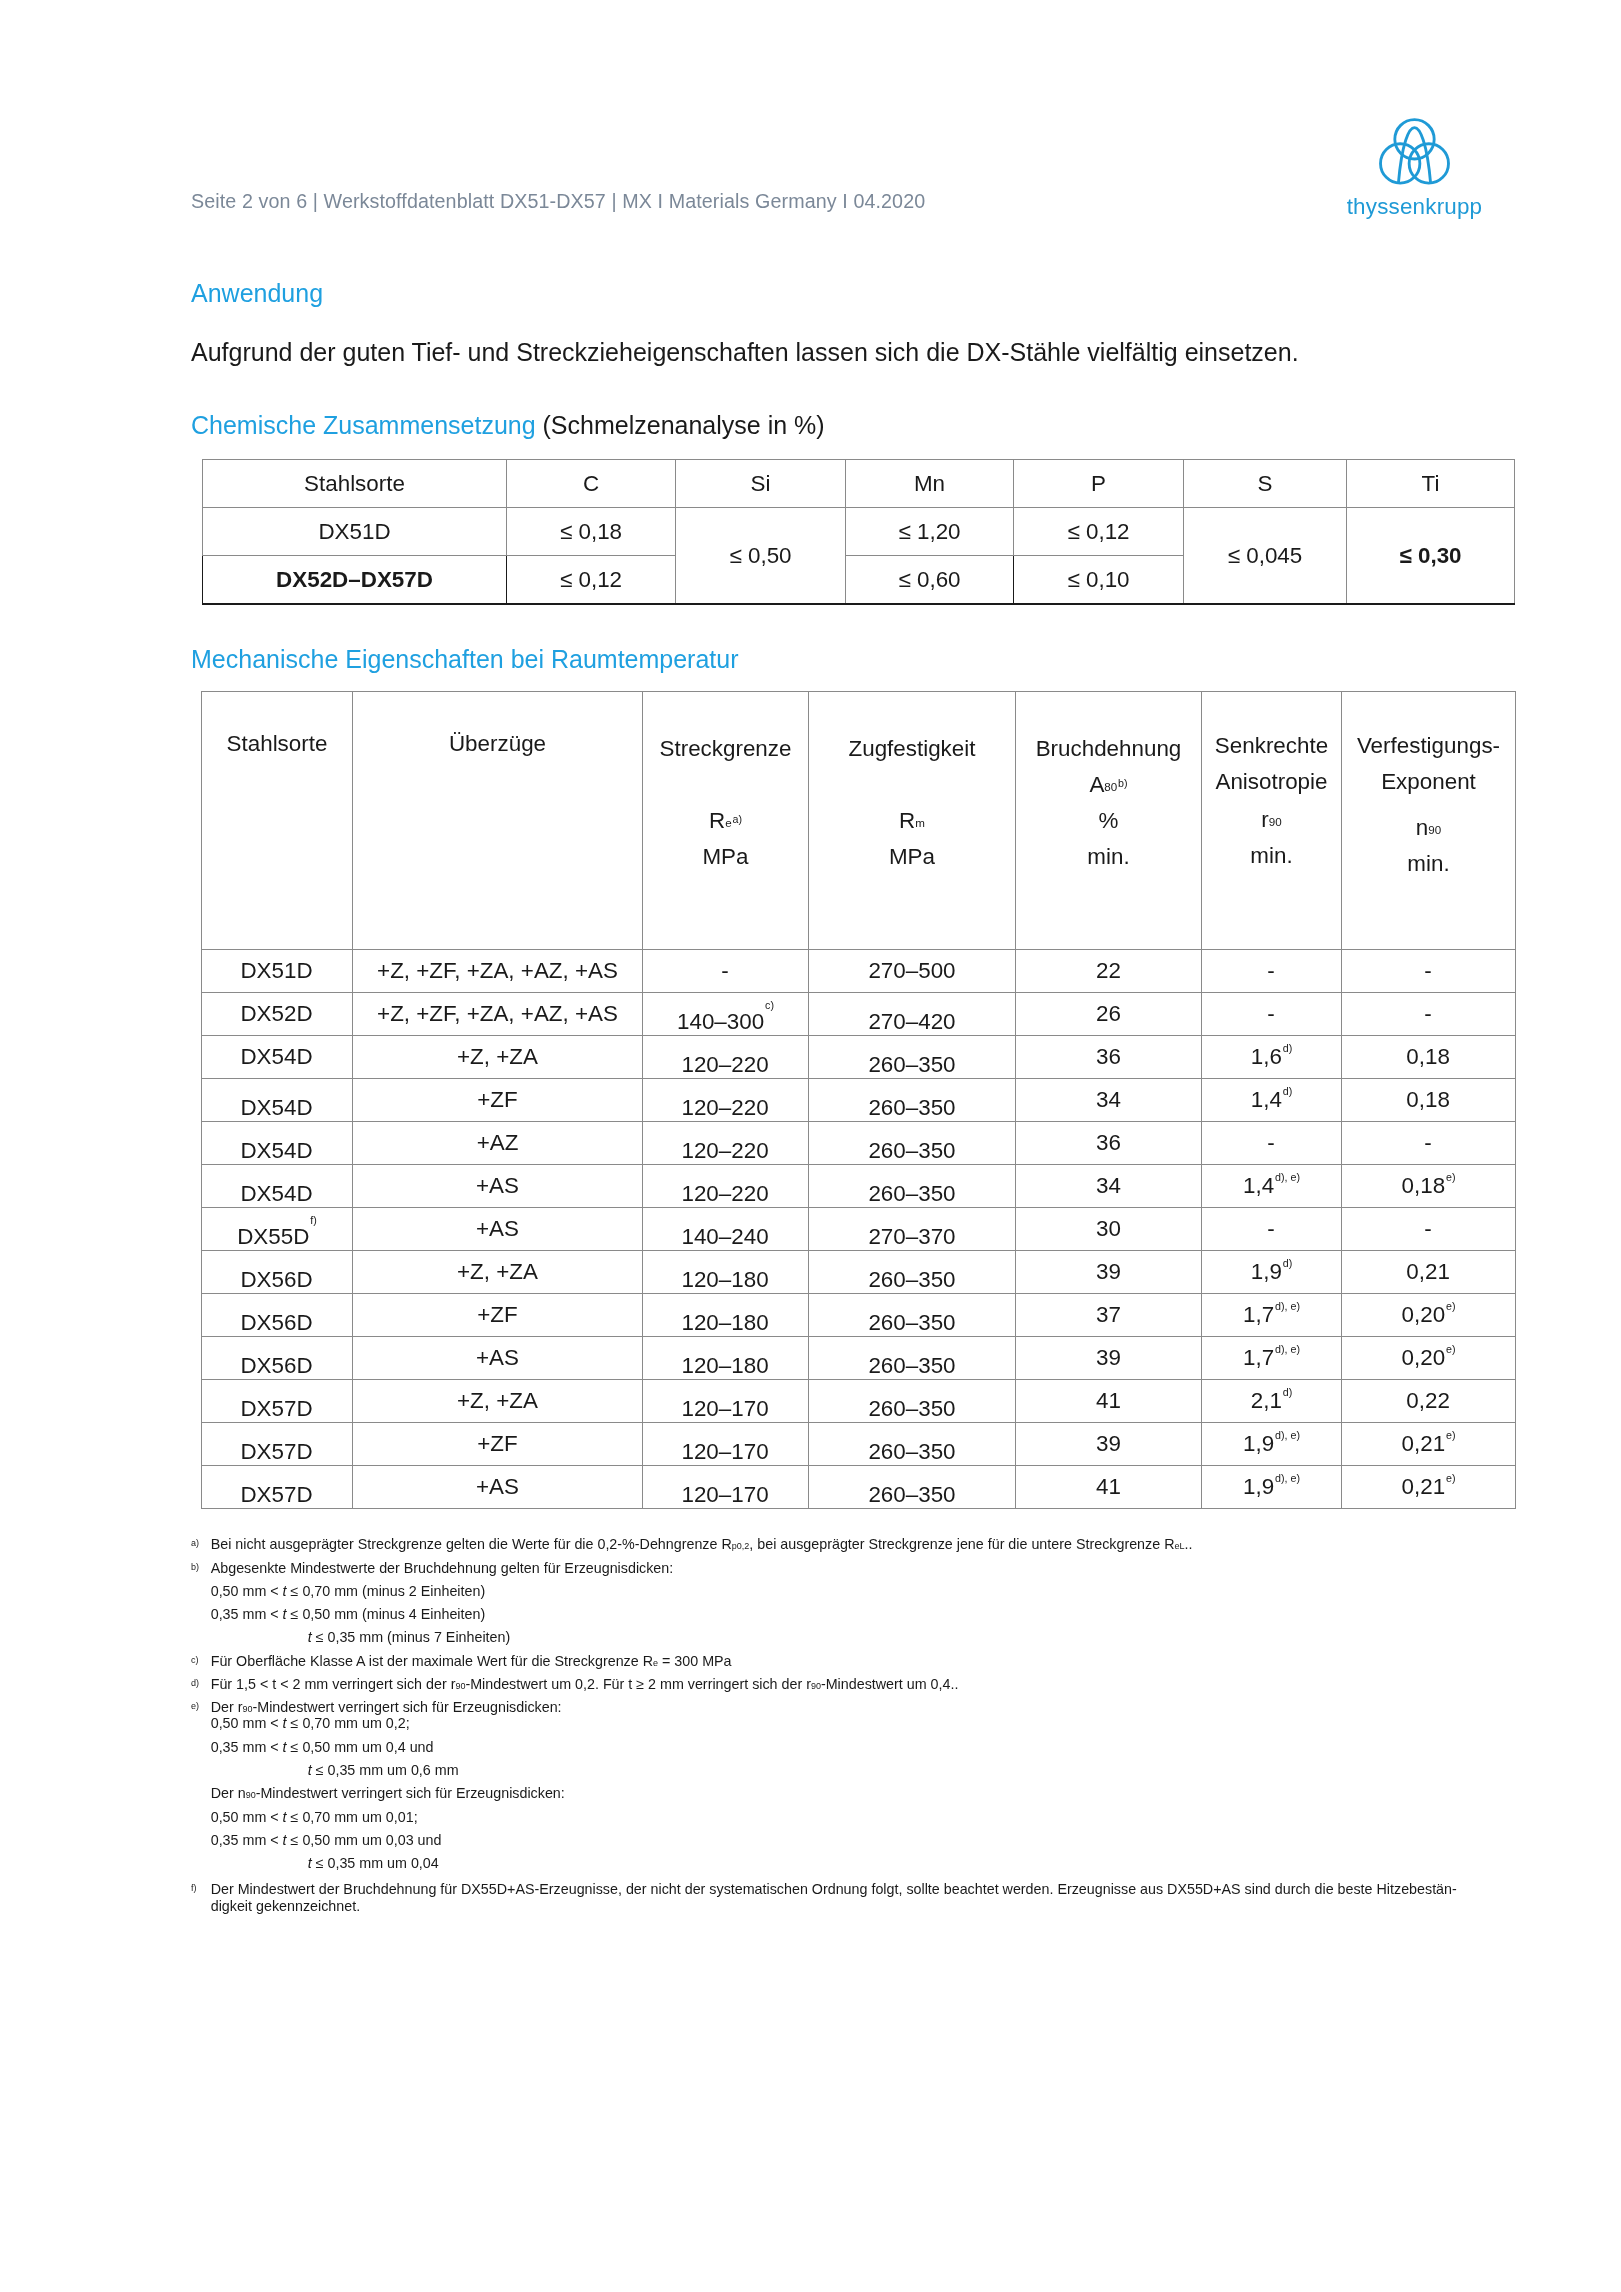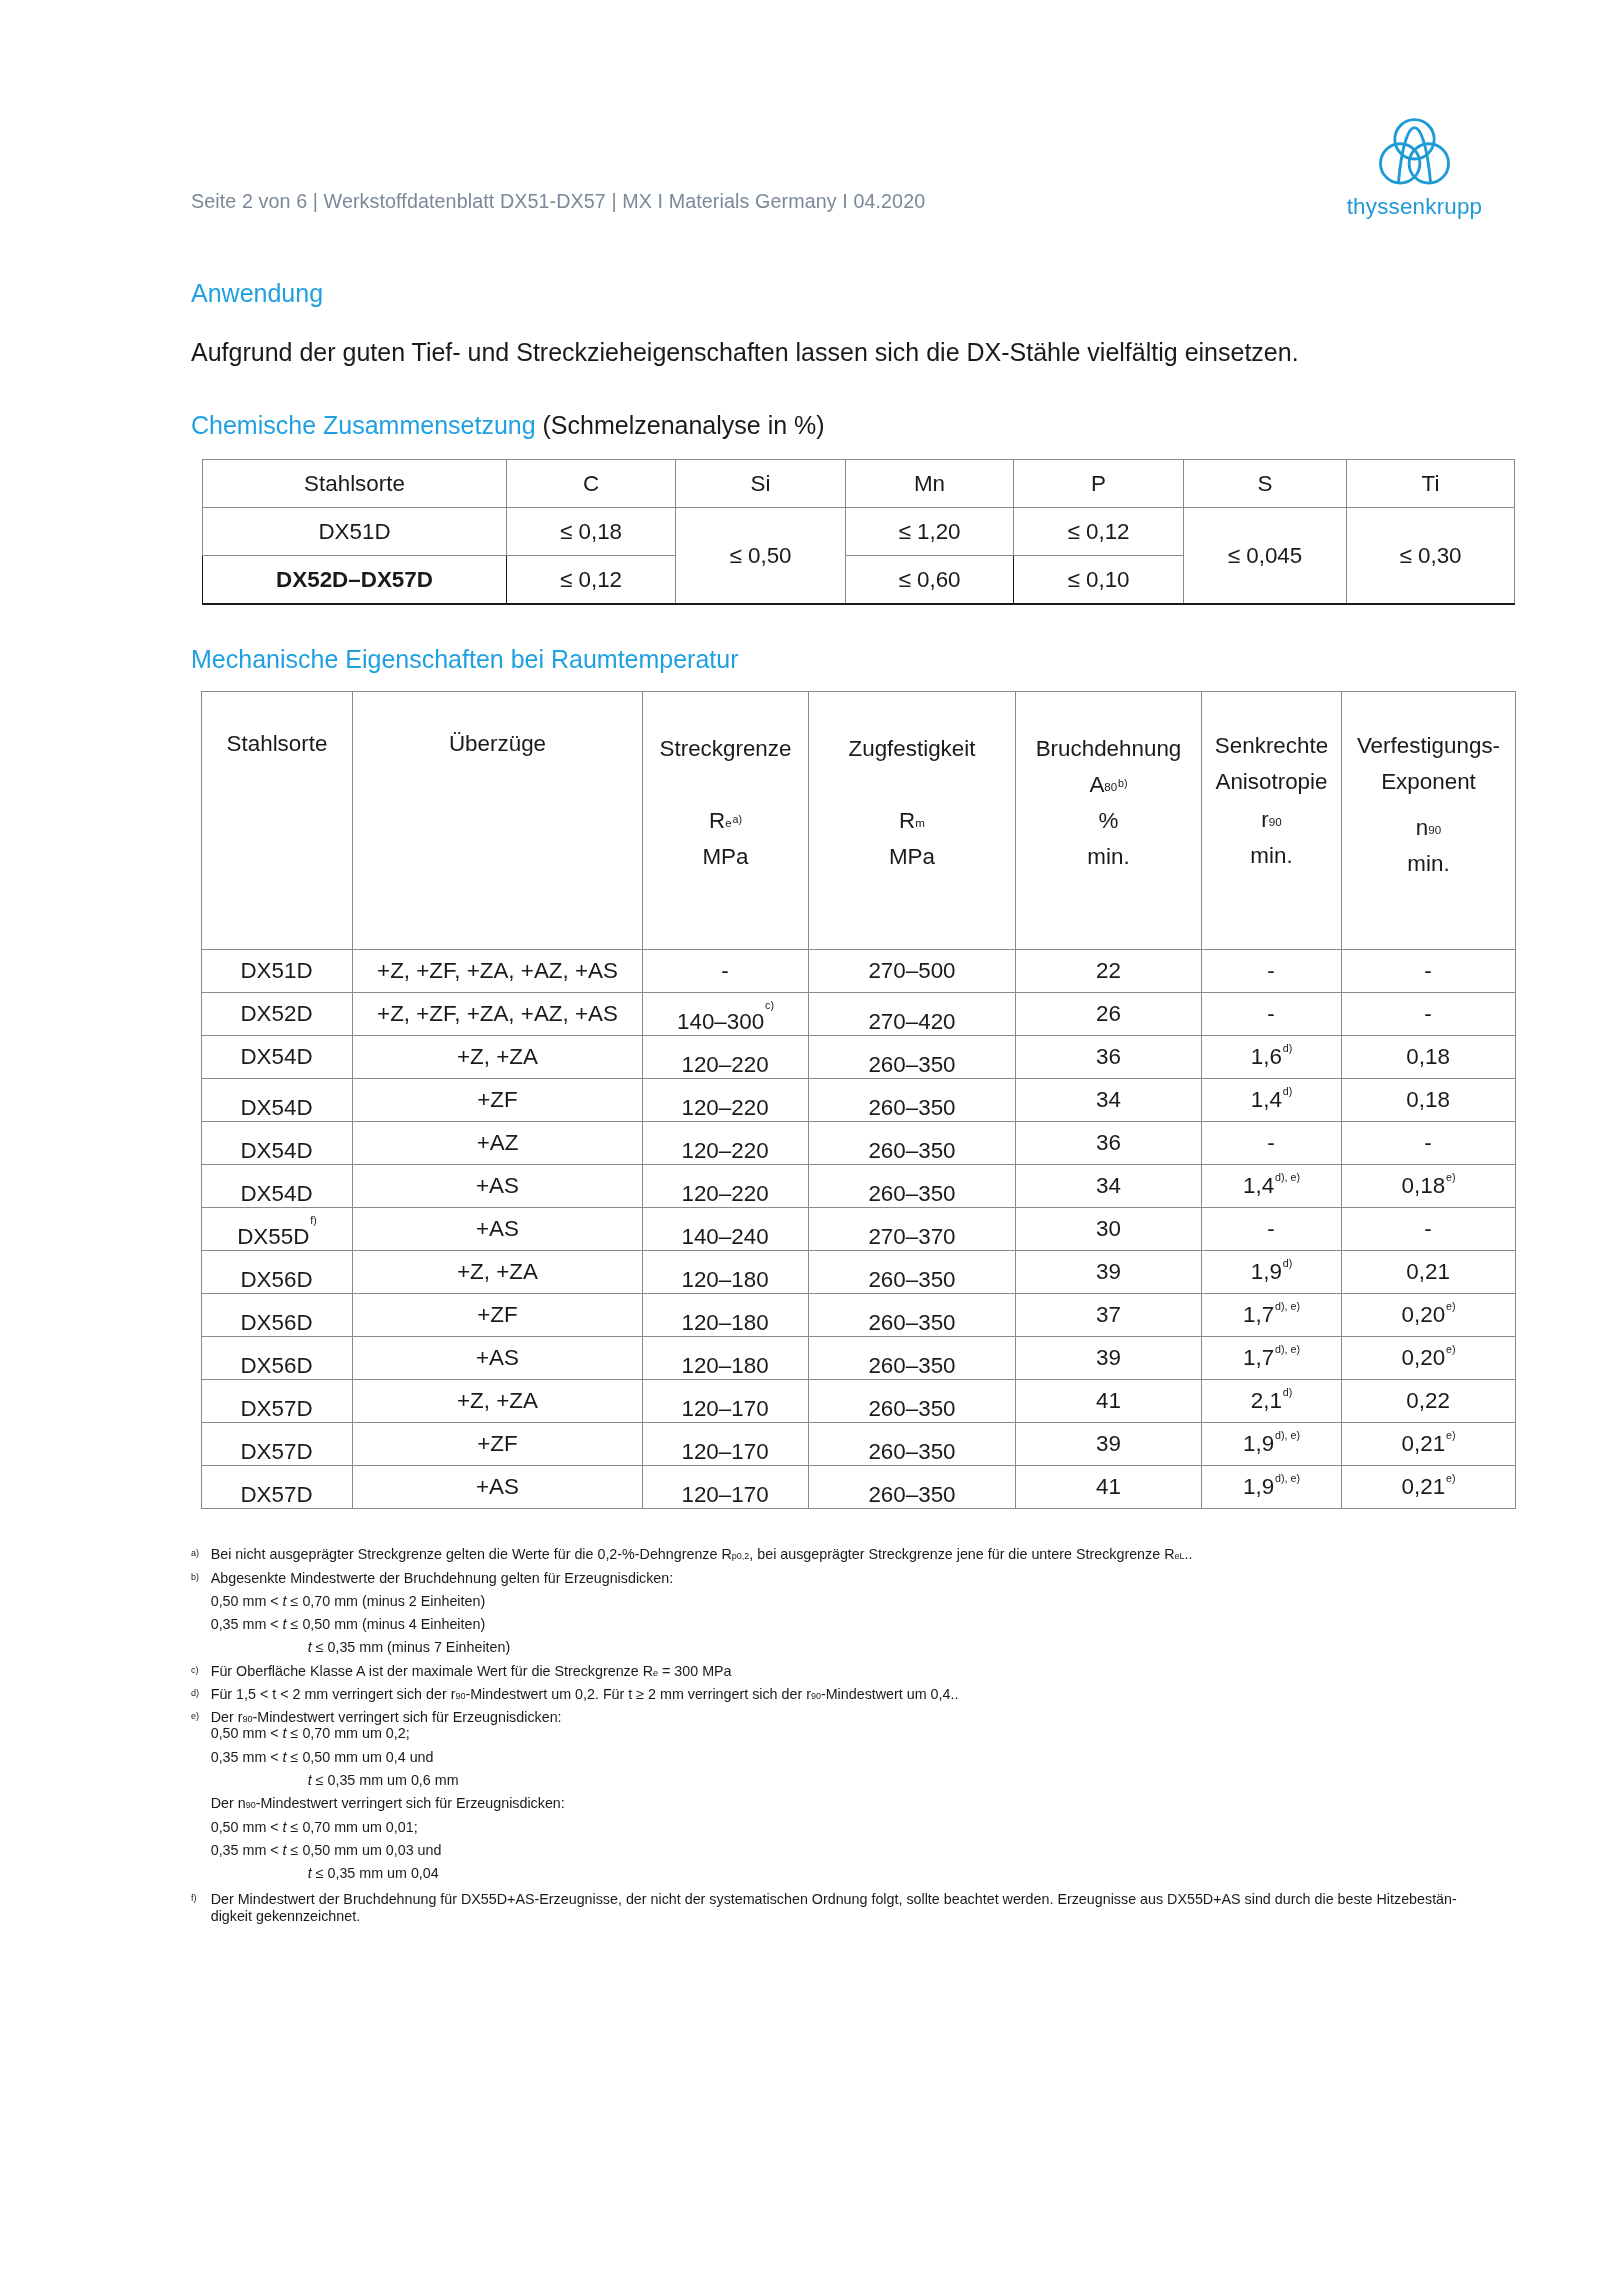--- a/index.html
+++ b/index.html
@@ -23,21 +23,21 @@
   .chem td { border:1.3px solid #8a8a8a; height:47px; }
   .chem tr.dark td.dk { border-bottom:2.2px solid #1a1a1a; }
 
   
   .mech { left:201px; top:691px; width:1314px; }
   .mech td { border:1.3px solid #8a8a8a; height:42px; vertical-align:middle; }
   .mech tr.head td { height:218px; vertical-align:top; line-height:36px; padding-top:36px; }
   .mech tr.head td.c1 { padding-top:34px; }
   .mech .low { position:relative; top:8px; }
 
-  .fn { left:191px; font-size:14.3px; white-space:nowrap; line-height:18px;margin-top:13px; }
+  .fn { left:191px; font-size:14.3px; white-space:nowrap; line-height:24px; }
   .fn .mk { display:inline-block; width:19.7px; font-size:9px; vertical-align:top; position:relative; top:-0.9px; }
   .fn .ind { display:inline-block; width:19.7px; }
   .fn .ind2 { display:inline-block; width:97px; }
   .fn i { font-style:italic; }
   .fn sub { font-size:9px; }
 </style>
 </head>
 <body>
 
 <div class="abs hdr">Seite 2 von 6 | Werkstoffdatenblatt DX51-DX57 | MX I Materials Germany I 04.2020</div>
@@ -82,21 +82,21 @@
     <td>S</td>
     <td>Ti</td>
   </tr>
   <tr>
     <td>DX51D</td>
     <td>≤ 0,18</td>
     <td rowspan="2" class="dkb" style="border-bottom:2.2px solid #1a1a1a;">≤ 0,50</td>
     <td>≤ 1,20</td>
     <td>≤ 0,12</td>
     <td rowspan="2" style="border-bottom:2.2px solid #1a1a1a;">≤ 0,045</td>
-    <td rowspan="2" style="border-bottom:2.2px solid #1a1a1a;">≤ 0,30</td>
+    <td rowspan="2" style="border-bottom:2.2px solid #1a1a1a;font-weight:bold;">≤ 0,30</td>
   </tr>
   <tr class="dark">
     <td class="dk" style="border-left:1.8px solid #1a1a1a; border-right:1.8px solid #1a1a1a;font-weight:bold;">DX52D–DX57D</td>
     <td class="dk" style="border-right:1.8px solid #1a1a1a;">≤ 0,12</td>
     <td class="dk" style="border-left:1.8px solid #1a1a1a; border-right:1.8px solid #1a1a1a;">≤ 0,60</td>
     <td class="dk" style="border-right:1.8px solid #1a1a1a;">≤ 0,10</td>
   </tr>
 </tbody>
   </table>
 

